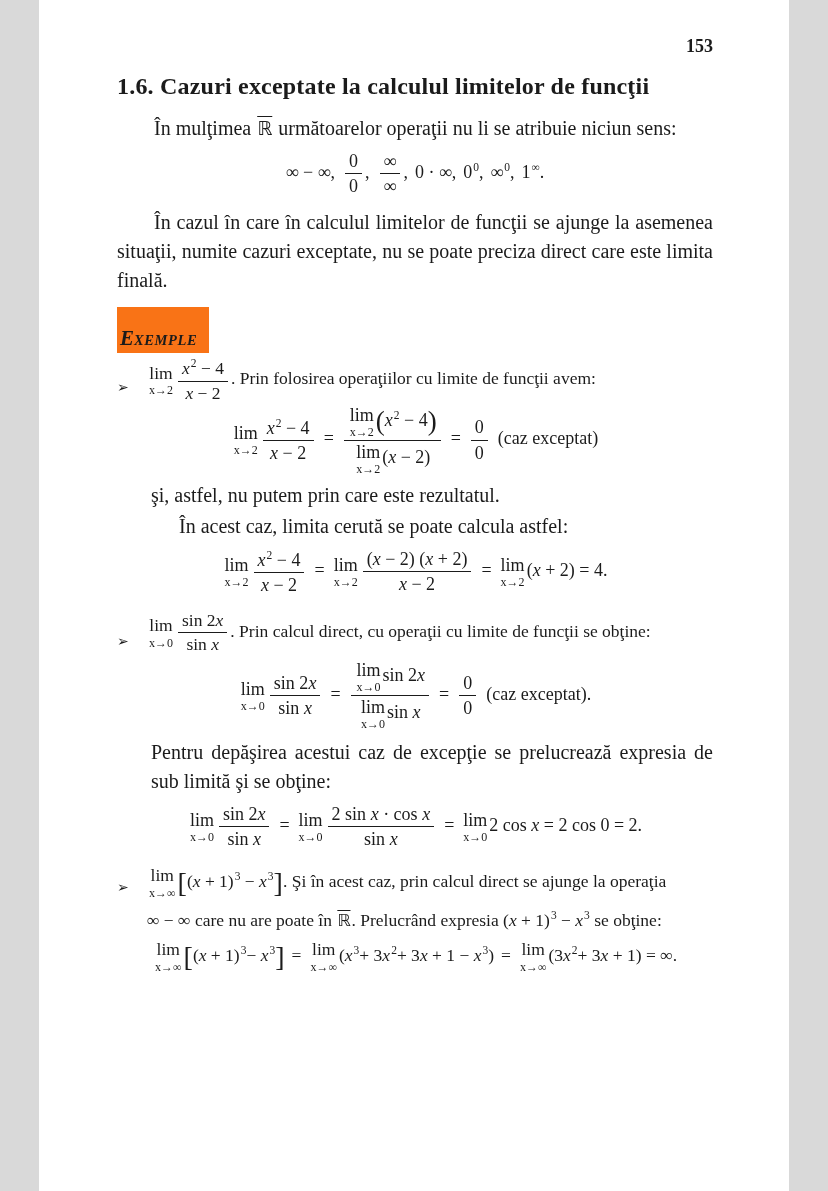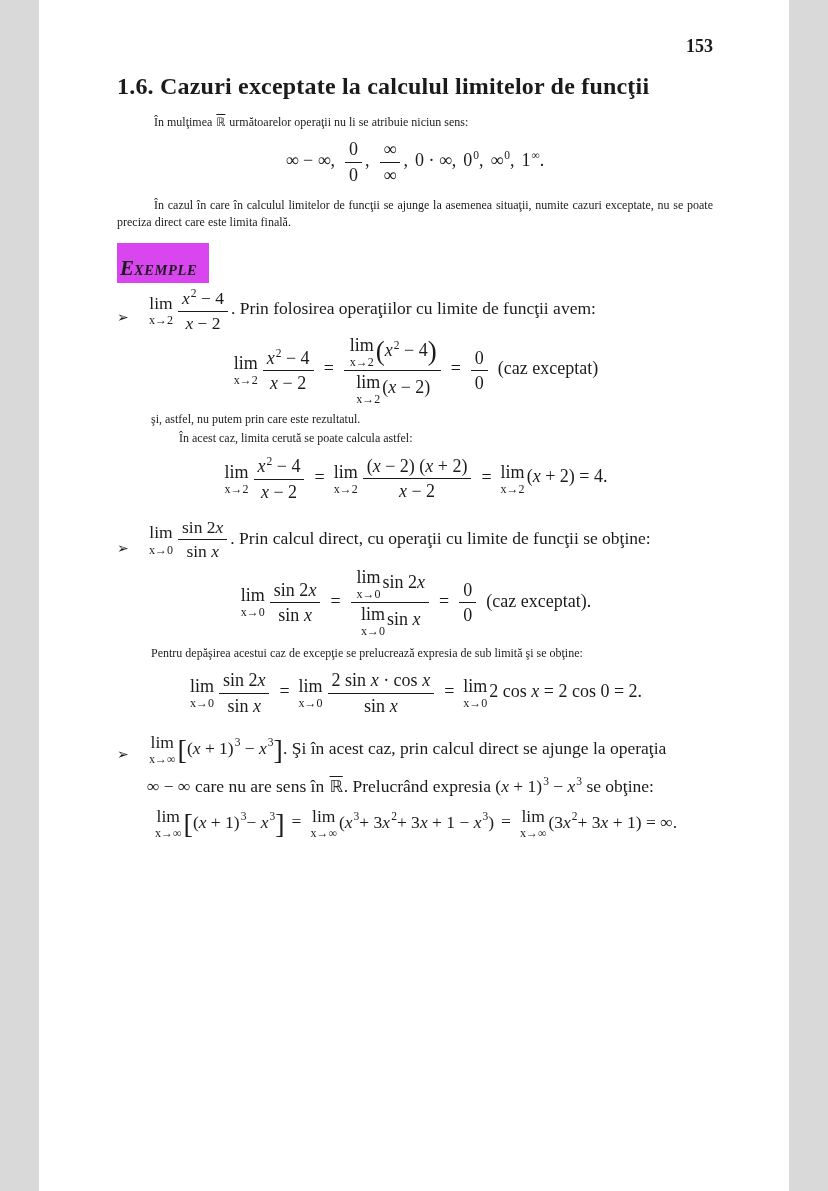--- a/index.html
+++ b/index.html
@@ -4,21 +4,21 @@
 <style>
   html,body{margin:0;padding:0;background:#d9d9d9;}
   .page{
     width:750px;height:1191px;margin:0 auto;background:#ffffff;
     font-family:"Liberation Serif","DejaVu Serif",serif;color:#1b1b1b;
     overflow:hidden;position:relative;
   }
   .content{padding:36px 76px 0 78px;}
   .pagenum{text-align:right;font-weight:700;font-size:18px;margin:0 0 16px;}
   .title{font-size:24px;font-weight:700;margin:16px 0 14px;letter-spacing:0.2px;}
-  .para{font-size:12px;line-height:1.45;margin:0 0 2px;text-align:justify;}
+  .para{font-size:20px;line-height:1.45;margin:0 0 2px;text-align:justify;}
   .indent1{text-indent:37px;}
   .hang{margin-left:34px;}
   .hang-indent{margin-left:34px;text-indent:28px;}
 
   
   .mi{font-style:italic;}
   .sup{font-size:11.5px;vertical-align:7px;margin-left:1px;}
   .frac{display:inline-block;vertical-align:middle;text-align:center;margin:0 3px;}
   .frac .num{display:block;padding:0 4px 2px;border-bottom:1.4px solid #1b1b1b;line-height:1.12;}
   .frac .den{display:block;padding:2px 4px 0;line-height:1.12;}
@@ -34,21 +34,21 @@
   .d-cases{margin:8px 0 12px;}
   .d1{margin:2px 0 6px;}
   .d2{margin:8px 0 16px;}
   .d3{margin:6px 0 8px;}
   .d4{margin:8px 0 18px;}
   .d5{margin:8px 0 0;font-size:17.5px;white-space:nowrap;}
 
   .rbar{font-family:"DejaVu Sans","Liberation Sans",sans-serif;text-decoration:overline;font-size:0.95em;padding:0 1px;}
 
   .exemple-wrap{margin:12px 0 4px;}
-  .exemple{display:inline-block;background:#d946ef;padding:13px 12px 2px 3px;font-weight:700;font-style:italic;text-align:right;}
+  .exemple{display:inline-block;background:#f97316;padding:19px 12px 2px 3px;font-weight:700;font-style:italic;text-align:right;}
   .exemple .einit{font-size:21px;}
   .exemple .erest{font-size:14.5px;letter-spacing:0.6px;}
 
   .bullet{display:flex;align-items:flex-start;margin:4px 0 2px;}
   .bullet .marker{flex:none;width:30px;font-family:"DejaVu Sans","Liberation Sans",sans-serif;font-size:14px;}
   .b1{margin-top:4px;} .b1 .marker,.b2 .marker{margin-top:22px;}
   .b2{margin-top:16px;}
   .b3{margin-top:12px;} .b3 .marker{margin-top:12px;}
   .bcontent{flex:1;font-size:17.5px;line-height:1.45;}
   .b3 .line2{margin-top:8px;}
@@ -110,21 +110,21 @@
       <span class="lim"><span class="lw">lim</span><span class="ls">x→0</span></span><span class="frac"><span class="num"><span>sin 2</span><span class="mi">x</span></span><span class="den"><span>sin </span><span class="mi">x</span></span></span><span class="eq">=</span><span class="lim"><span class="lw">lim</span><span class="ls">x→0</span></span><span class="frac"><span class="num"><span>2 sin </span><span class="mi">x</span><span> · cos </span><span class="mi">x</span></span><span class="den"><span>sin </span><span class="mi">x</span></span></span><span class="eq">=</span><span class="lim"><span class="lw">lim</span><span class="ls">x→0</span></span><span>2 cos </span><span class="mi">x</span><span> = 2 cos 0 = 2.</span>
     </div>
 
     <div class="bullet b3">
       <span class="marker">➢</span>
       <div class="bcontent">
         <div class="line1">
           <span class="lim"><span class="lw">lim</span><span class="ls">x→∞</span></span><span class="bigb">[</span><span>(</span><span class="mi">x</span><span> + 1)</span><span class="sup">3</span><span> − </span><span class="mi">x</span><span class="sup">3</span><span class="bigb">]</span><span>. Şi în acest caz, prin calcul direct se ajunge la operaţia</span>
         </div>
         <div class="line2">
-          <span>∞ − ∞ care nu are sens în </span><span class="rbar">ℝ</span><span>. Prelucrând expresia (</span><span class="mi">x</span><span> + 1)</span><span class="sup">3</span><span> − </span><span class="mi">x</span><span class="sup">3</span><span> se obţine:</span>
+          <span>∞ − ∞ care nu are poate în </span><span class="rbar">ℝ</span><span>. Prelucrând expresia (</span><span class="mi">x</span><span> + 1)</span><span class="sup">3</span><span> − </span><span class="mi">x</span><span class="sup">3</span><span> se obţine:</span>
         </div>
       </div>
     </div>
 
     <div class="display d5">
       <span class="lim"><span class="lw">lim</span><span class="ls">x→∞</span></span><span class="bigb">[</span><span>(</span><span class="mi">x</span><span> + 1)</span><span class="sup">3</span><span>− </span><span class="mi">x</span><span class="sup">3</span><span class="bigb">]</span><span class="eq">=</span><span class="lim"><span class="lw">lim</span><span class="ls">x→∞</span></span><span>(</span><span class="mi">x</span><span class="sup">3</span><span>+ 3</span><span class="mi">x</span><span class="sup">2</span><span>+ 3</span><span class="mi">x</span><span> + 1 − </span><span class="mi">x</span><span class="sup">3</span><span>)</span><span class="eq">=</span><span class="lim"><span class="lw">lim</span><span class="ls">x→∞</span></span><span>(3</span><span class="mi">x</span><span class="sup">2</span><span>+ 3</span><span class="mi">x</span><span> + 1) = ∞.</span>
     </div>
 
   </div>
 </div>

